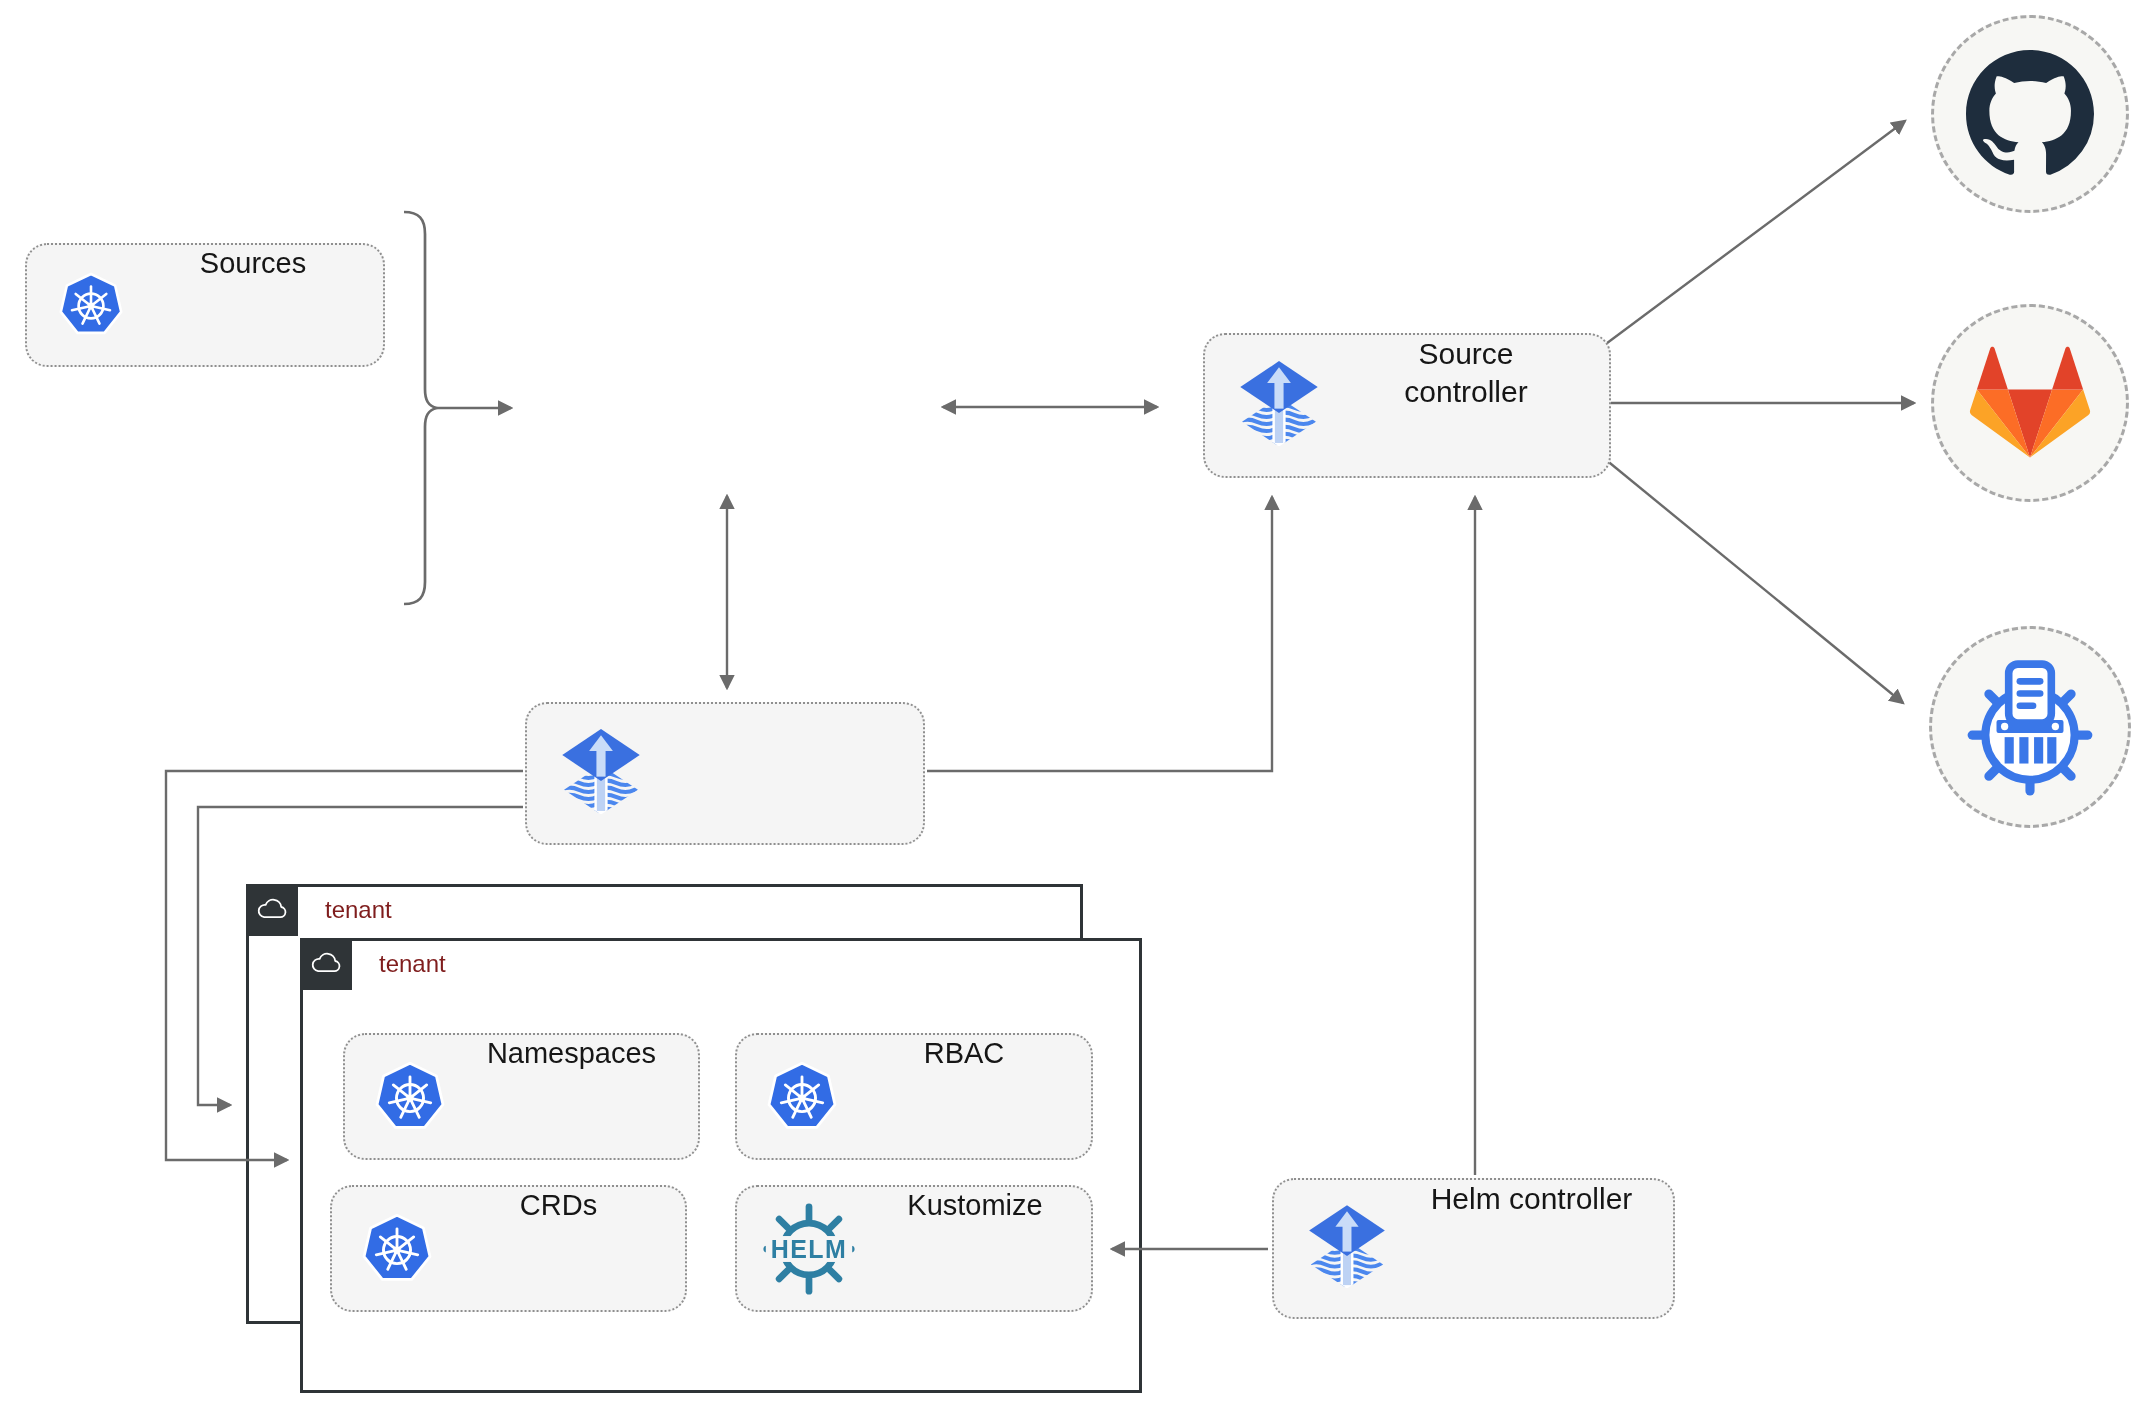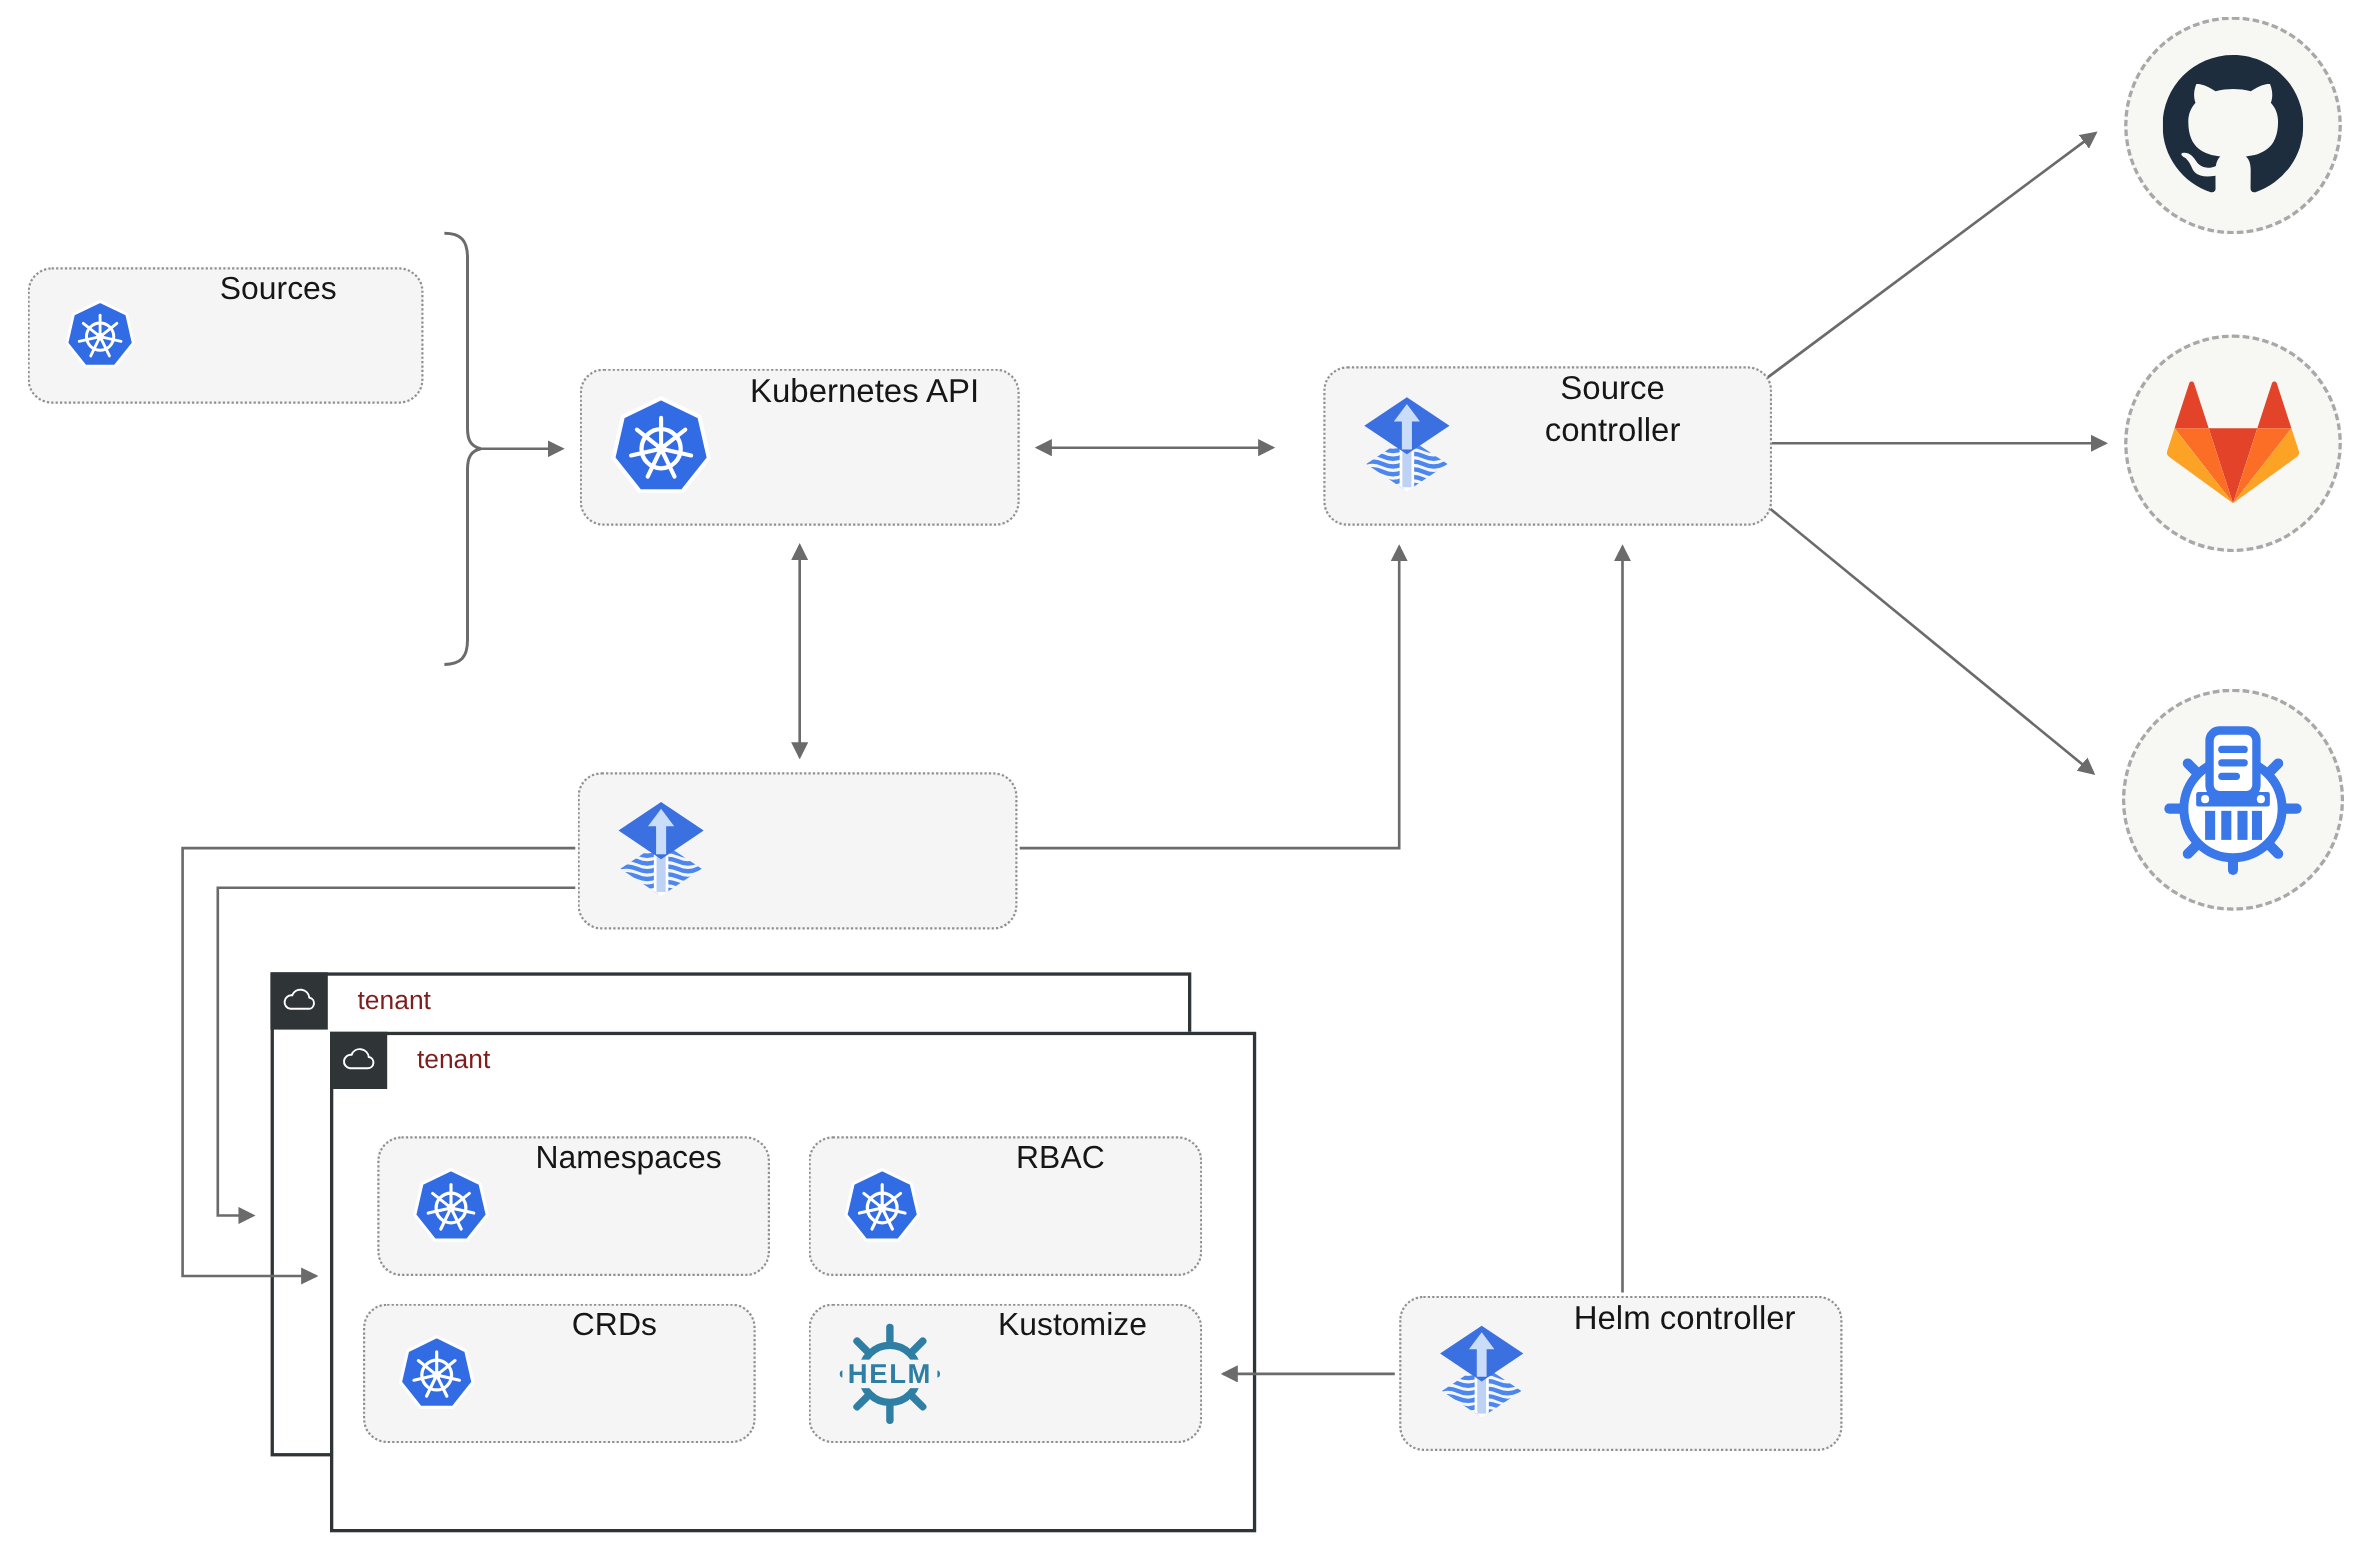--- a/index.html
+++ b/index.html
@@ -193,28 +193,20 @@
   <div class="node" style="left:25px;top:243px;width:360px;height:124px;">
     <span class="icon-wrap" style="margin-left:32px;">
       <svg width="64" height="66">
           <use href="#sym-k8s"></use>
         </svg>
     </span>
     <span class="label">Sources</span>
   </div>
 
 
-  <div class="node" style="left:527px;top:335px;width:400px;height:143px;">
-    <span class="icon-wrap" style="margin-left:26px;">
-      <svg width="92" height="95">
-          <use href="#sym-k8s"></use>
-        </svg>
-    </span>
-    <span class="label" style="font-size:30px;">Kubernetes API</span>
-  </div>
 
   <div class="node" style="left:1203px;top:333px;width:408px;height:145px;">
     <span class="icon-wrap" style="margin-left:30px;">
       <svg width="88" height="92">
           <use href="#sym-flux"></use>
         </svg>
     </span>
     <span class="label wrap" style="font-size:30px;">Source controller</span>
   </div>
 

